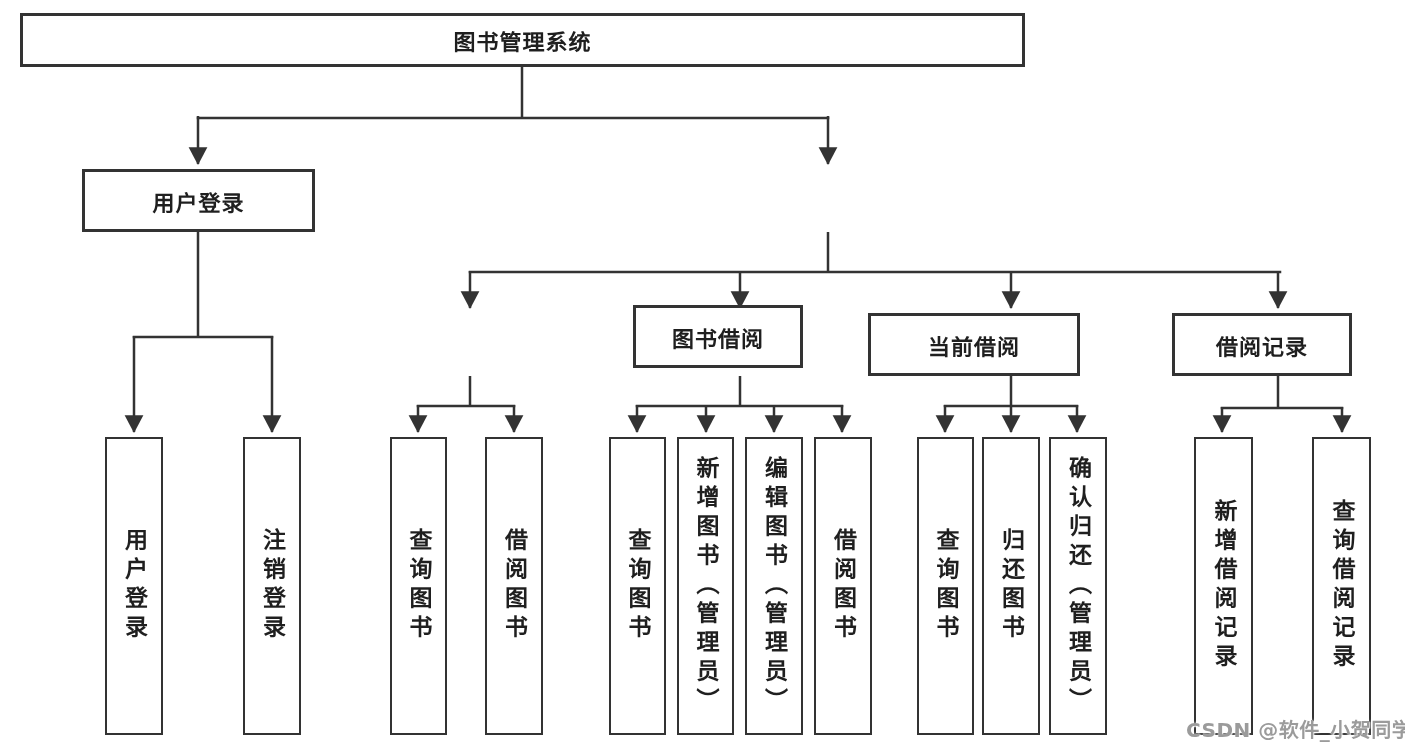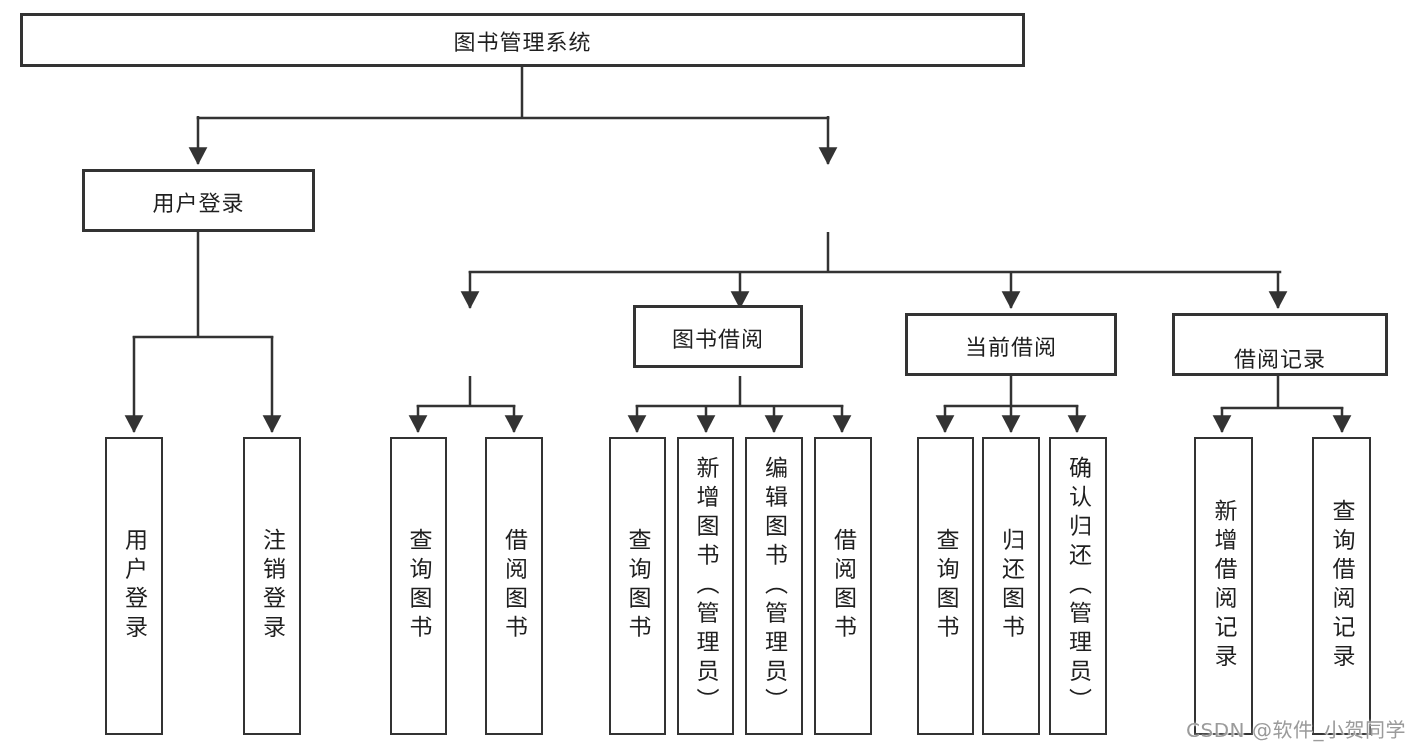--- a/index.html
+++ b/index.html
@@ -10,20 +10,21 @@
   }
   *{box-sizing:border-box;}
   html,body{margin:0;padding:0;background:var(--bg);}
   .canvas{
     position:relative;
     width:1405px;height:747px;
     background:var(--bg);
     font-family:"DejaVu Sans","Liberation Sans",sans-serif;
     color:var(--text);
     overflow:hidden;
+    font-weight:bold;
   }
   svg.wires{position:absolute;left:0;top:0;width:1405px;height:747px;}
   .node{
     position:absolute;
     background:#fff;
     border:3px solid var(--line);
     display:flex;align-items:center;justify-content:center;
     font-size:22px;
     letter-spacing:1px;
     z-index:2;
@@ -121,24 +122,24 @@
     <span>图书管理系统</span>
   </div>
 
   <div class="node" style="left:82px;top:169px;width:233px;height:63px;">
     <span>用户登录</span>
   </div>
 
   <div class="node" style="left:633px;top:305px;width:170px;height:63px;">
     <span>图书借阅</span>
   </div>
-  <div class="node" style="left:905px;top:313px;width:212px;height:63px;">
+  <div class="node" style="left:868px;top:313px;width:212px;height:63px;">
     <span>当前借阅</span>
   </div>
-  <div class="node" style="left:1172px;top:313px;width:216px;height:63px;align-items:flex-end;">
+  <div class="node" style="left:1172px;top:313px;width:180px;height:63px;">
     <span>借阅记录</span>
   </div>
 
   <div class="leaf" style="left:105px;width:58px;">
     <span class="vtxt">用户登录</span>
   </div>
   <div class="leaf" style="left:243px;width:58px;">
     <span class="vtxt">注销登录</span>
   </div>
 

